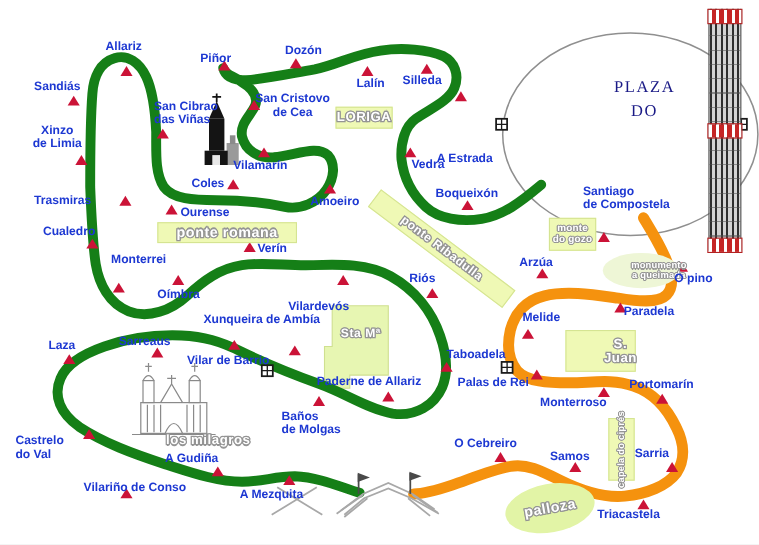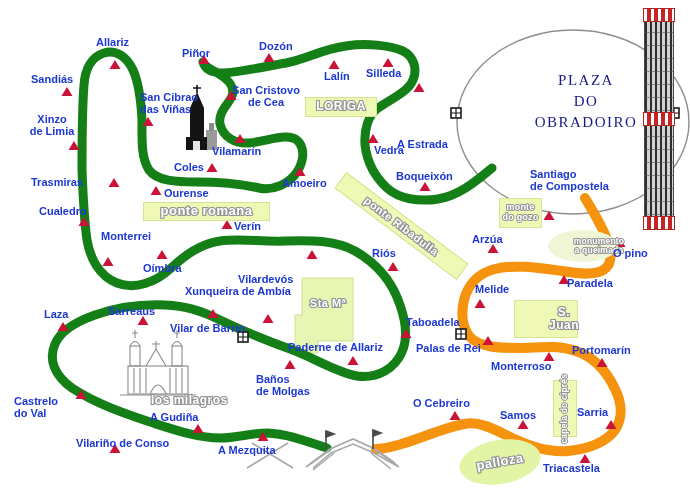--- a/index.html
+++ b/index.html
@@ -153,21 +153,20 @@
 
   <div id="facade">
     <div class="fband" style="top:0px"></div>
     <div class="fband" style="top:104px"></div>
     <div class="fband" style="top:208px"></div>
   </div>
 
   <div id="plaza-label">
     <span>PLAZA</span>
     <span>DO</span>
-    <span>OBRADOIRO</span>
   </div>
 
   <div>
       <div class="town" style="left: 96px; top: 37px;">Allariz</div>
       <div class="town" style="left: 31px; top: 74px;">Sandiás</div>
       <div class="town center" style="left: 52px; top: 114px;">Xinzo
 de Limia</div>
       <div class="town" style="left: 182px; top: 48px;">Piñor</div>
       <div class="town" style="left: 140px; top: 92px;">San Cibrao
 das Viñas</div>
@@ -179,21 +178,21 @@
       <div class="town" style="left: 397px; top: 95px; margin-top: 44px;">A Estrada</div>
       <div class="town" style="left: 212px; top: 146px;">Vilamarín</div>
       <div class="town" style="left: 174px; top: 162px;">Coles</div>
       <div class="town" style="left: 282px; top: 178px;">Amoeiro</div>
       <div class="town" style="left: 164px; top: 188px;">Ourense</div>
       <div class="town" style="left: 31px; top: 177px;">Trasmiras</div>
       <div class="town" style="left: 39px; top: 206px;">Cualedro</div>
       <div class="town" style="left: 101px; top: 231px;">Monterrei</div>
       <div class="town" style="left: 143px; top: 263px;">Oímbra</div>
       <div class="town" style="left: 234px; top: 221px;">Verín</div>
-      <div class="town" style="left: 238px; top: 274px;">Vilardevós</div>
+      <div class="town" style="left: 262px; top: 274px;">Vilardevós</div>
       <div class="town" style="left: 372px; top: 248px;">Riós</div>
       <div class="town" style="left: 185px; top: 286px;">Xunqueira de Ambía</div>
       <div class="town" style="left: 406px; top: 317px;">Taboadela</div>
       <div class="town" style="left: 288px; top: 342px;">Paderne de Allariz</div>
       <div class="town" style="left: 256px; top: 374px;">Baños
 de Molgas</div>
       <div class="town" style="left: 44px; top: 309px;">Laza</div>
       <div class="town" style="left: 108px; top: 306px;">Sarreaus</div>
       <div class="town" style="left: 170px; top: 323px;">Vilar de Barrio</div>
       <div class="town" style="left: 14px; top: 396px;">Castrelo
@@ -212,21 +211,21 @@
       <div class="town" style="left: 475px; top: 284px;">Melide</div>
       <div class="town" style="left: 472px; top: 234px;">Arzúa</div>
       <div class="town" style="left: 613px; top: 248px;">O pino</div>
       <div class="town" style="left: 530px; top: 169px;">Santiago
 de Compostela</div>
       <div class="town" style="left: 374px; top: 145px;">Vedra</div>
       <div class="town" style="left: 396px; top: 171px;">Boqueixón</div>
       <div class="lmbox" style="left: 143px; top: 202px; width: 127px; height: 19px;">
         <span class="outlined" style="font-size: 13px;">ponte romana</span>
       </div>
-      <div class="lmbox" style="left: 305px; top: 97px; width: 72px; height: 20px;">
+      <div class="lmbox" style="left: 305px; top: 97px; width: 52px; height: 20px;">
         <span class="outlined" style="font-size: 12px;">LORIGA</span>
       </div>
       <div class="lmbox" style="left: 325px; top: 216px; width: 153px; height: 20px; transform: rotate(37deg);">
         <span class="outlined" style="font-size: 11px;">ponte Ribadulla</span>
       </div>
       <div class="lmbox" style="left: 499px; top: 198px; width: 43px; height: 30px;">
         <span class="outlined small" style="font-size: 9px;">monte
 do gozo</span>
       </div>
       <div class="lmbox" style="left: 514px; top: 300px; width: 64px; height: 38px; padding-left: 36px;">

